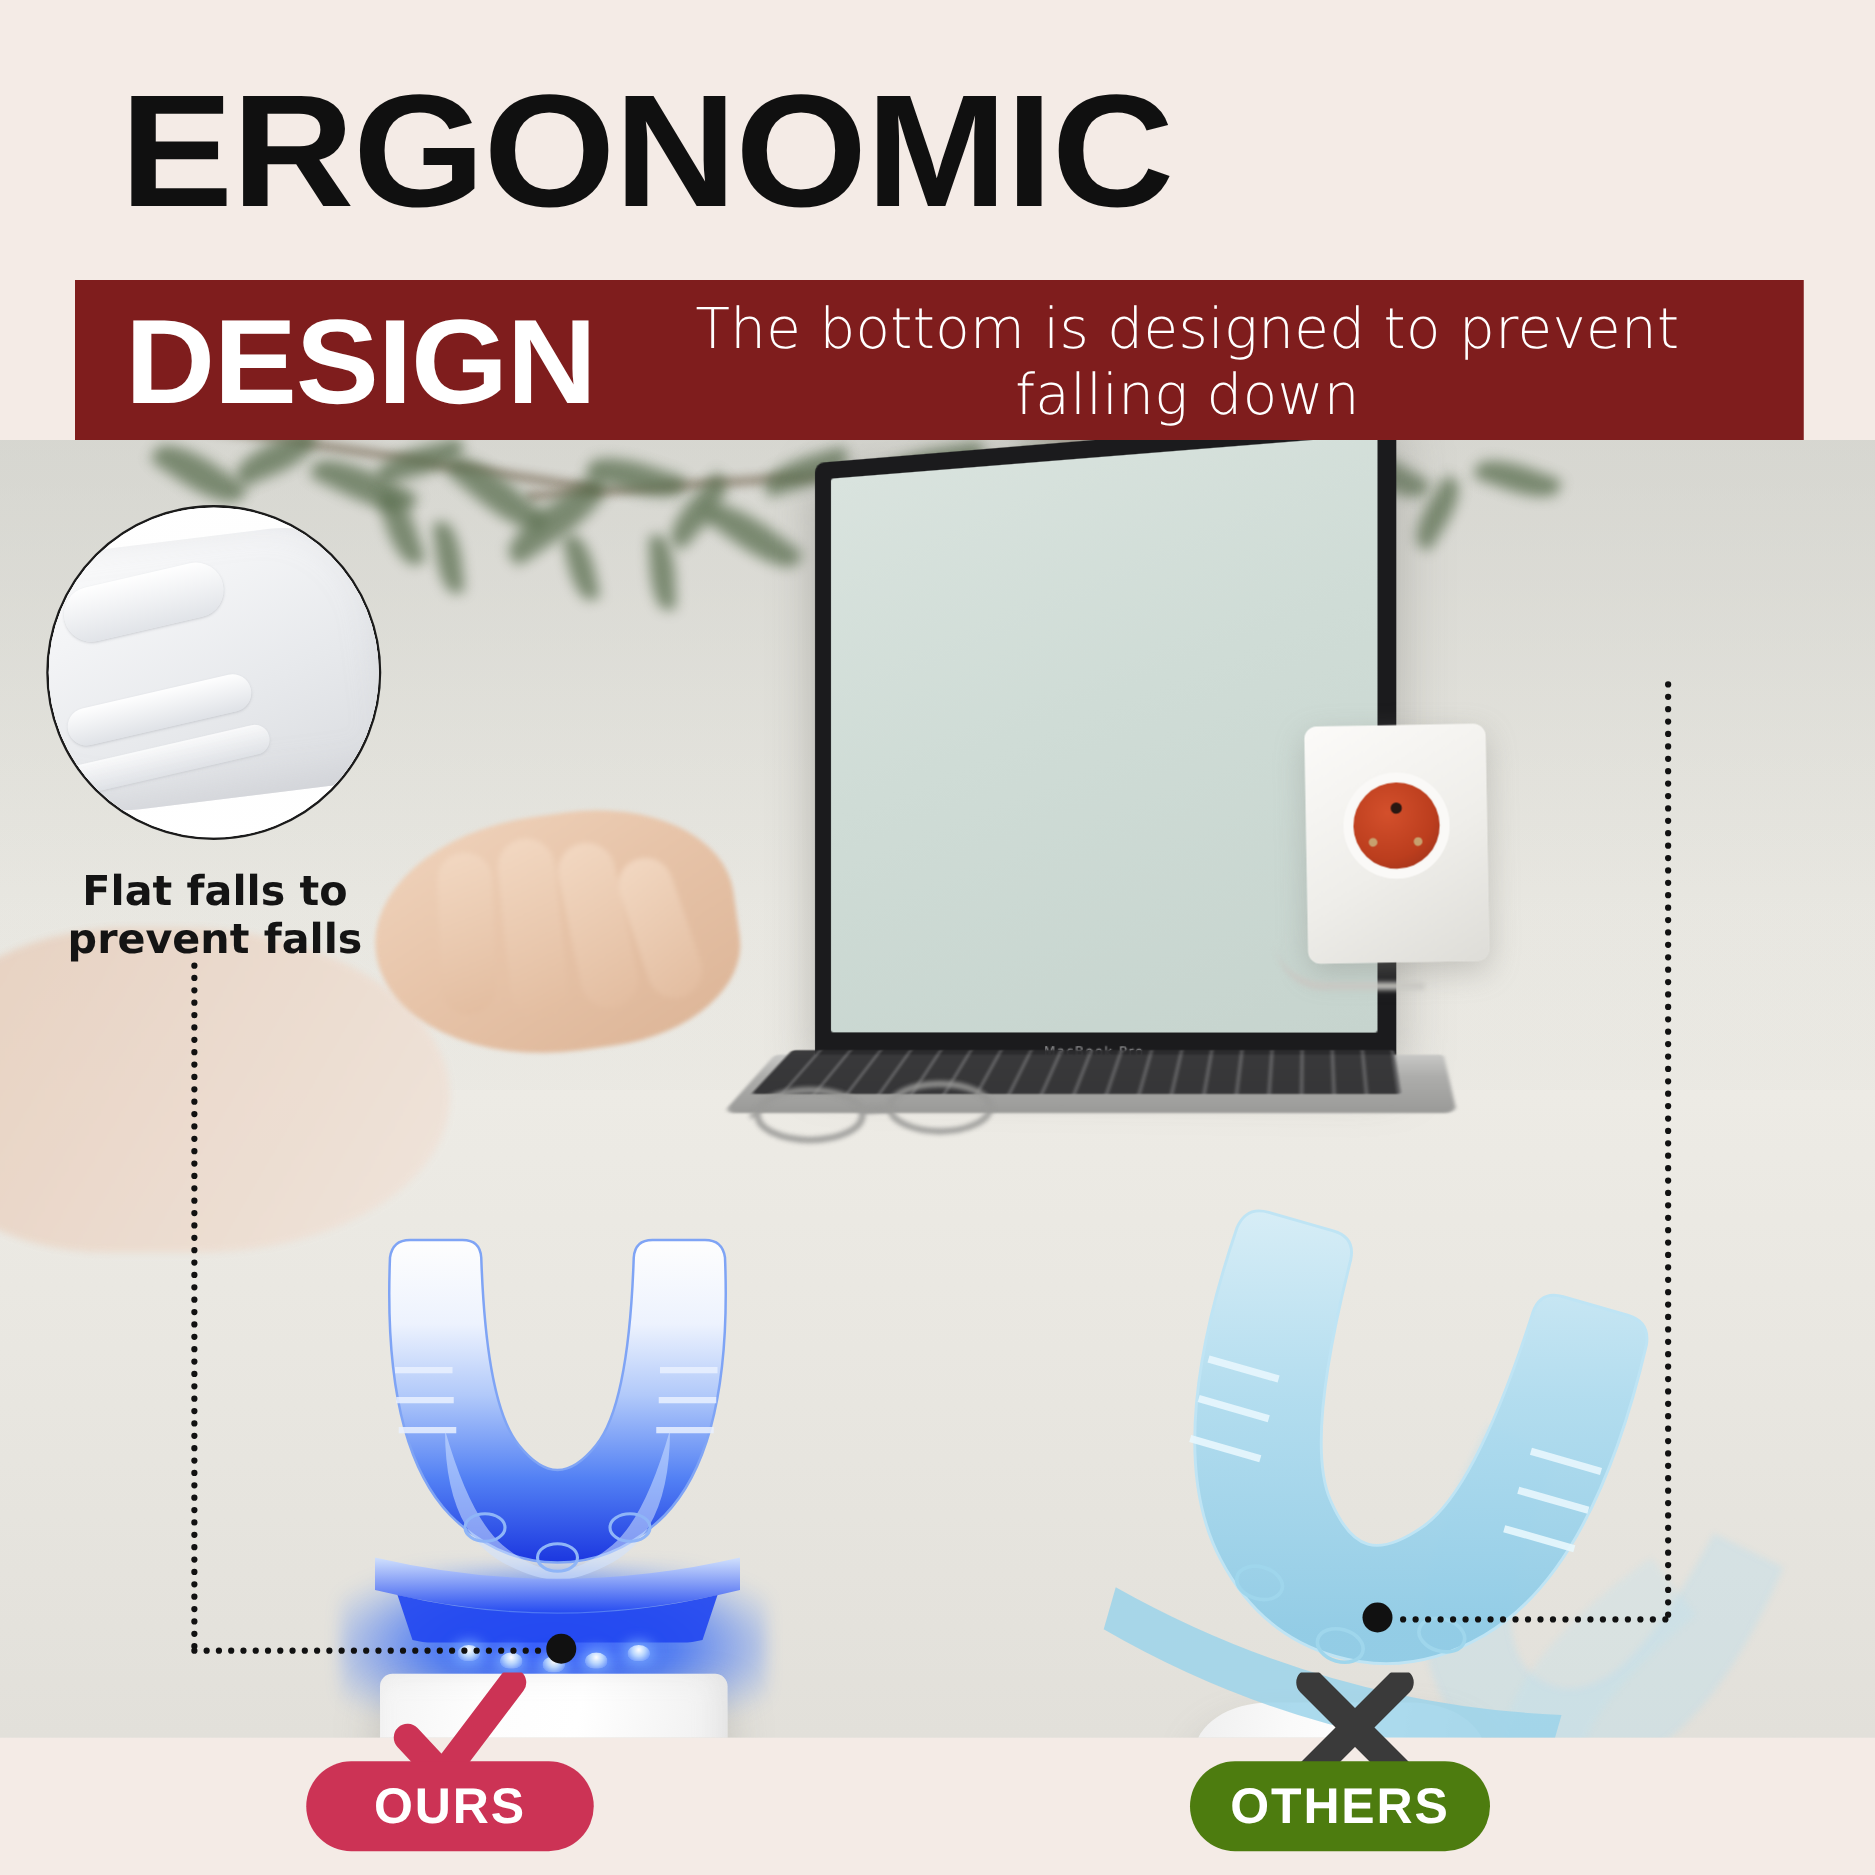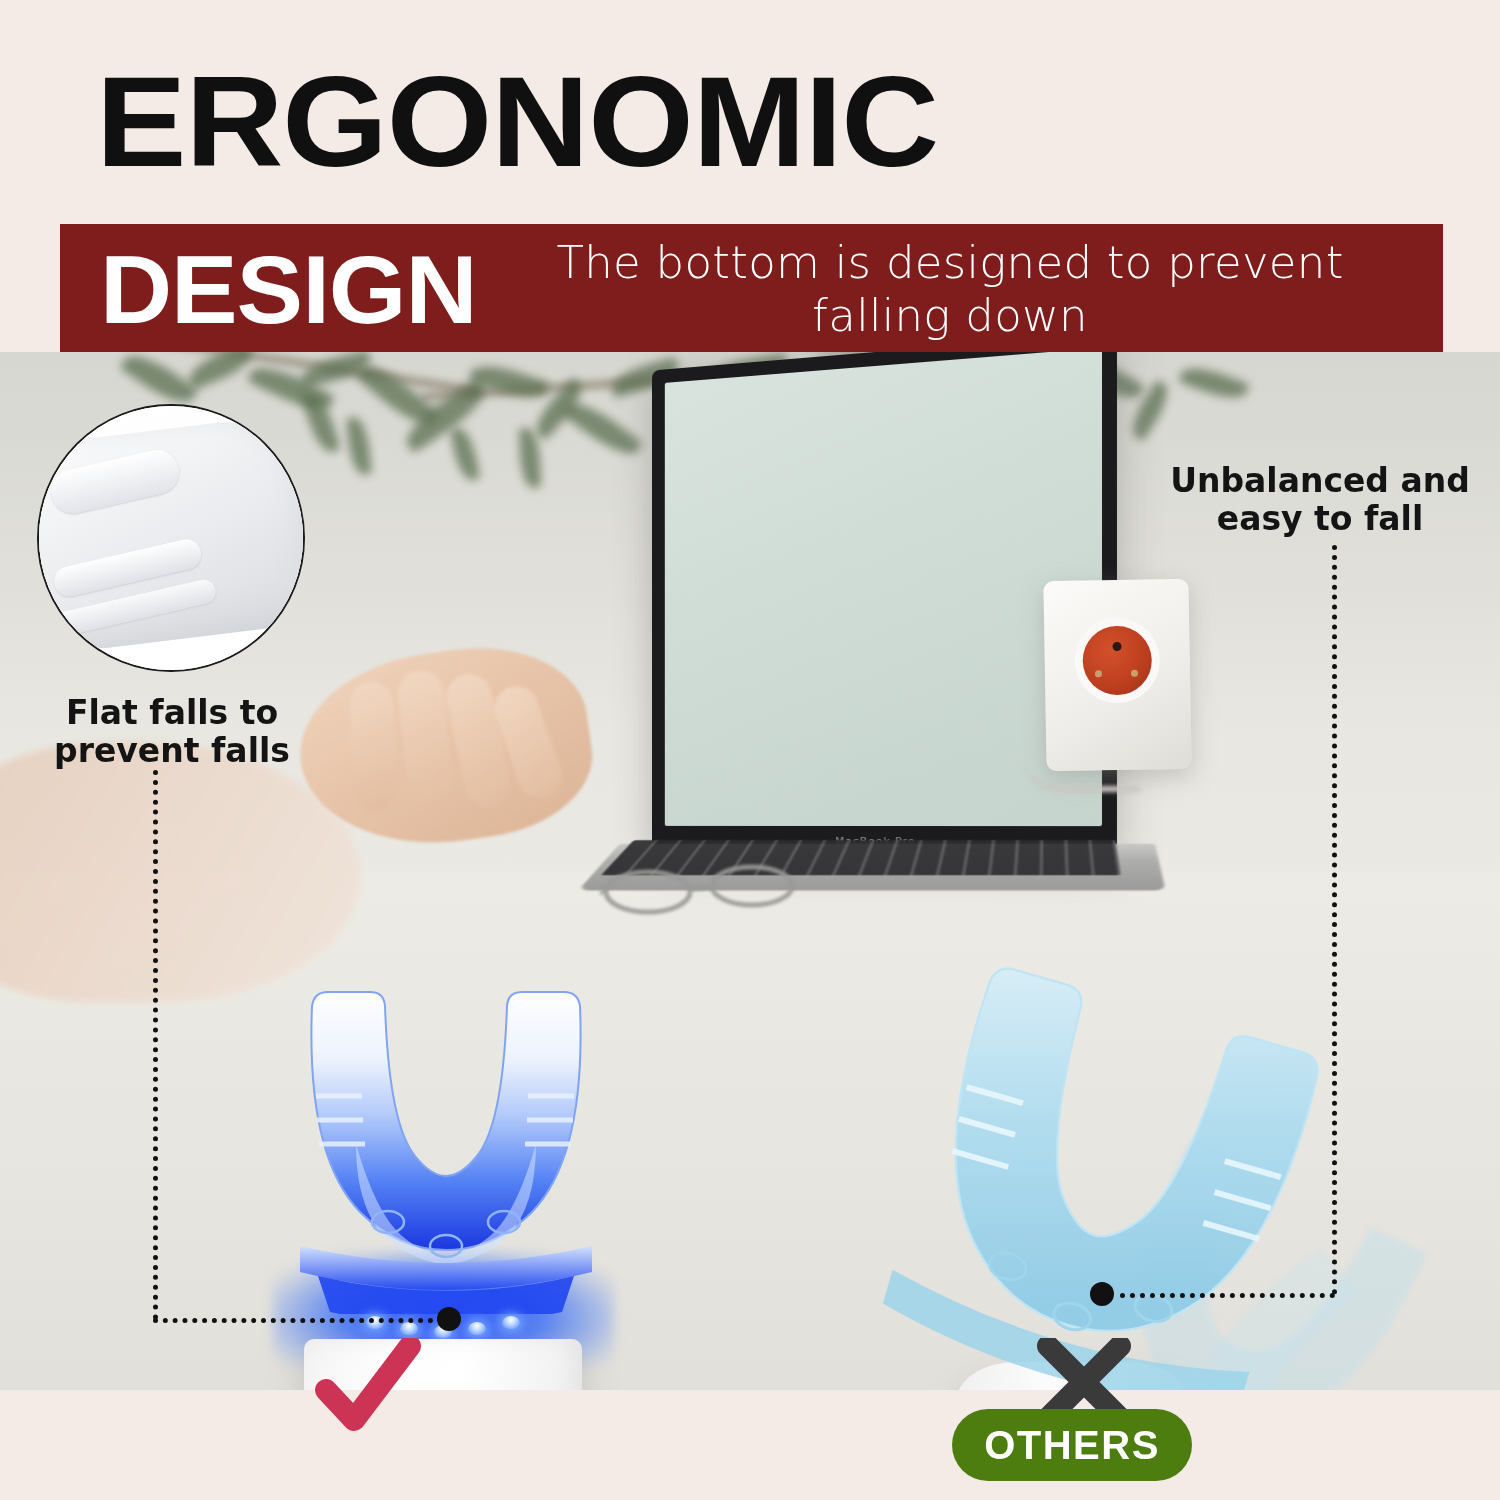--- a/index.html
+++ b/index.html
@@ -570,33 +570,35 @@
   <div id="inset-circle">
     <div id="inset-bg"></div>
     <div id="inset-shell">
       <div class="inset-ridge" style="left:78px;top:24px;width:130px;height:44px;transform:rotate(-6deg);"></div>
       <div class="inset-ridge" style="left:70px;top:118px;width:150px;height:30px;transform:rotate(-6deg);"></div>
       <div class="inset-ridge" style="left:54px;top:162px;width:176px;height:24px;transform:rotate(-6deg);opacity:0.8;"></div>
     </div>
   </div>
   <div id="inset-caption">Flat falls to prevent falls</div>
 
-  <div id="right-caption">Unbalanced and easy to fall</div>
 
   <div class="dotline-v" style="left:153px;top:770px;height:550px;"></div>
   <div class="dotline-h" style="left:153px;top:1318px;width:290px;"></div>
   <div class="end-dot" style="left:437px;top:1307px;"></div>
 
   <div class="dotline-v" style="left:1332px;top:545px;height:750px;"></div>
   <div class="dotline-h" style="left:1120px;top:1293px;width:215px;"></div>
   <div class="end-dot" style="left:1090px;top:1282px;"></div>
 
   <svg id="check-mark" width="110" height="96" viewBox="0 0 110 96">
     <path d="M14 52 L42 82 L98 8" fill="none" stroke="#CC3355" stroke-width="22" stroke-linecap="round" stroke-linejoin="round"></path>
   </svg>
+  <div class="badge" id="badge-ours">
+    <span>OURS</span>
+  </div>
 
   <svg id="x-mark" width="104" height="96" viewBox="0 0 104 96">
     <path d="M16 8 L88 80 M88 8 L16 80" fill="none" stroke="#3A3A3A" stroke-width="22" stroke-linecap="round"></path>
   </svg>
   <div class="badge" id="badge-others">
     <span>OTHERS</span>
   </div>
 
 </div>
 

